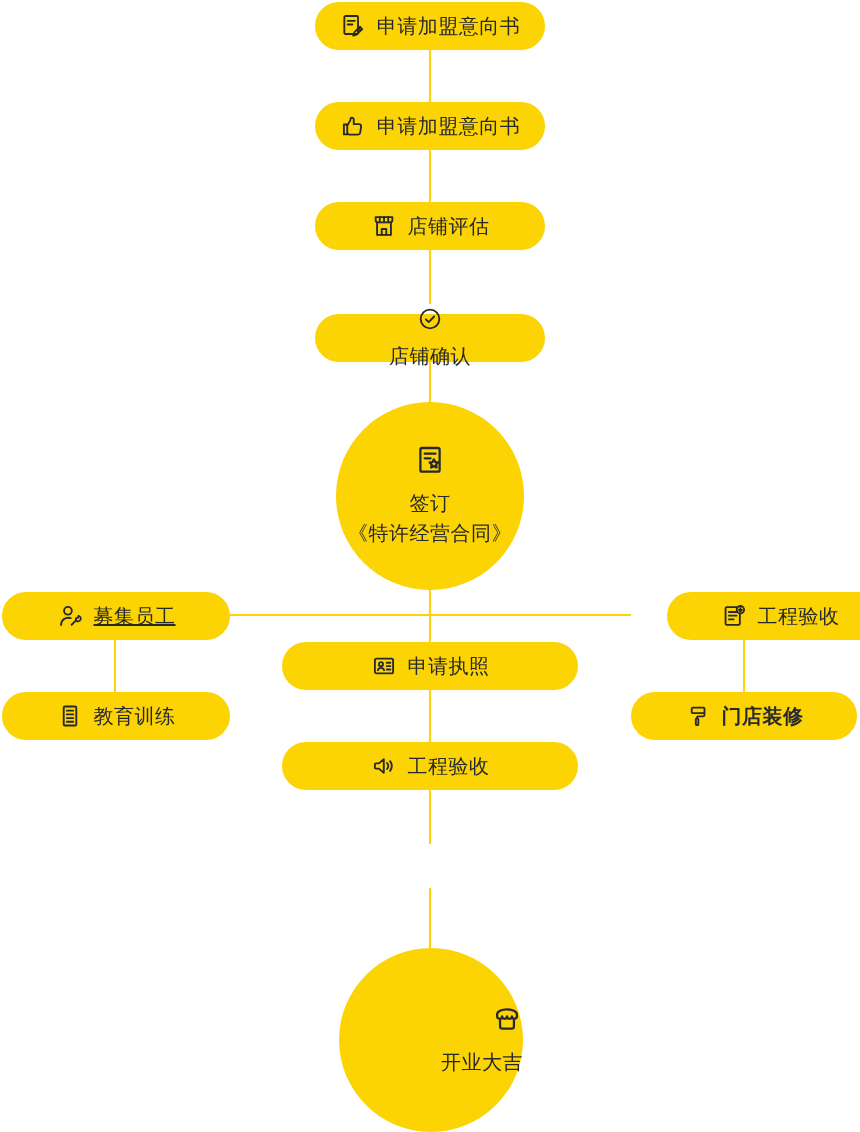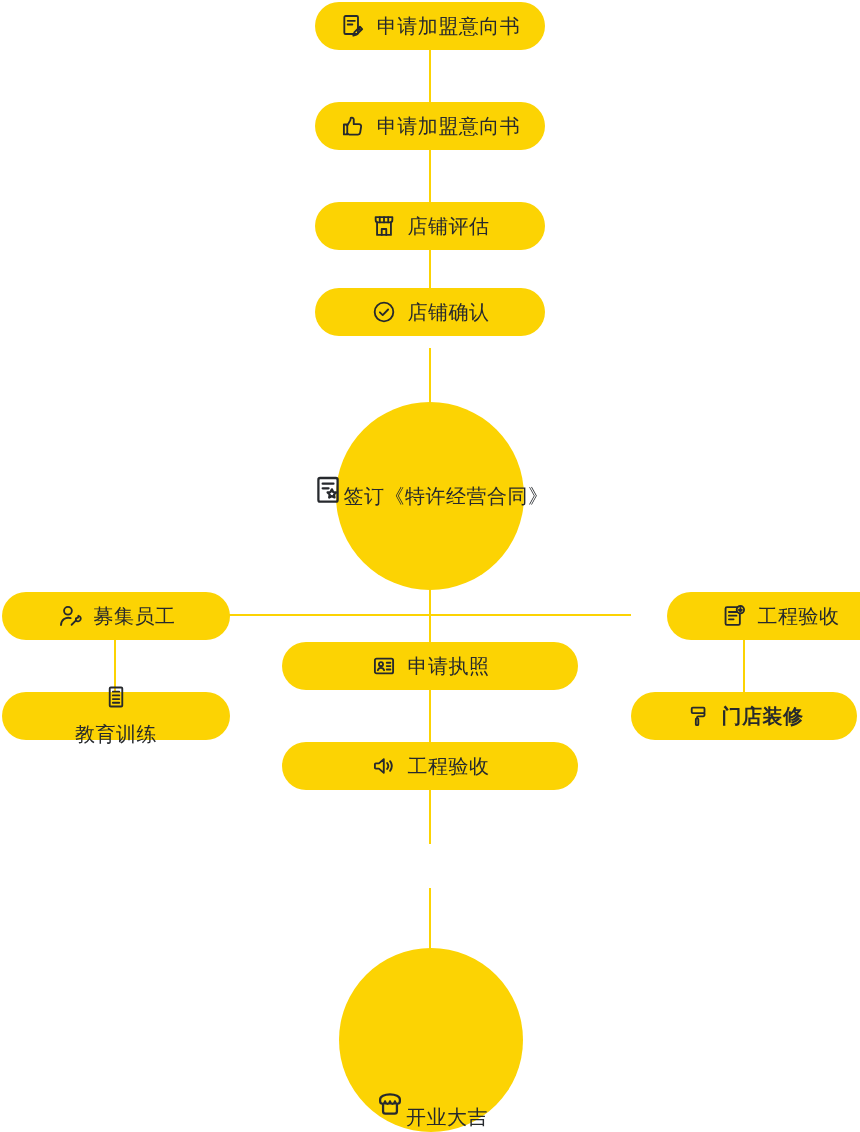--- a/index.html
+++ b/index.html
@@ -59,44 +59,44 @@
   .pill .icon { display: inline-flex; }
   .pill .icon svg { display: block; width: 26px; height: 26px; }
 
   
   .circle {
     position: absolute;
     border-radius: 50%;
     background: var(--yellow);
     color: var(--ink);
     display: flex;
-    flex-direction: row;
+    flex-direction: column;
     align-items: center;
     justify-content: center;
     z-index: 2;
     text-align: center;
   }
   .circle .icon svg { display: block; width: 32px; height: 32px; }
   .circle .clabel {
     font-size: 20px;
     font-weight: 500;
     line-height: 30px;
     letter-spacing: 0.5px;
     white-space: nowrap;
   }
   .circle .icon { margin-bottom: 12px; }
 
   
   #n-intent     { left: 315px; top: 2px;   width: 230px; }
   #n-model      { left: 315px; top: 102px; width: 230px; }
   #n-evaluate   { left: 315px; top: 202px; width: 230px; }
-  #n-confirm    { left: 315px; top: 288px; width: 230px; }
+  #n-confirm    { left: 315px; top: 314px; width: 230px; flex-direction: column; }
   #n-contract   { left: 336px; top: 402px; width: 188px; height: 188px; }
-  #n-recruit    { left: 2px;   top: 592px; width: 228px; }
-  #n-training   { left: 2px;   top: 692px; width: 228px; flex-direction: column; }
+  #n-recruit    { left: 2px;   top: 592px; width: 228px; text-decoration: underline; }
+  #n-training   { left: 2px;   top: 692px; width: 228px; }
   #n-acceptance { left: 667px; top: 592px; width: 226px; }
   #n-decoration { left: 631px; top: 692px; width: 226px; font-weight: bold; }
   #n-license    { left: 282px; top: 642px; width: 296px; text-align: center; }
   #n-publicity  { left: 282px; top: 742px; width: 296px; }
   #n-trial      { left: 282px; top: 842px; width: 296px; }
   #n-opening    { left: 339px; top: 948px; width: 184px; height: 184px; align-items: flex-end; }
 </style>
 </head>
 <body>
 

